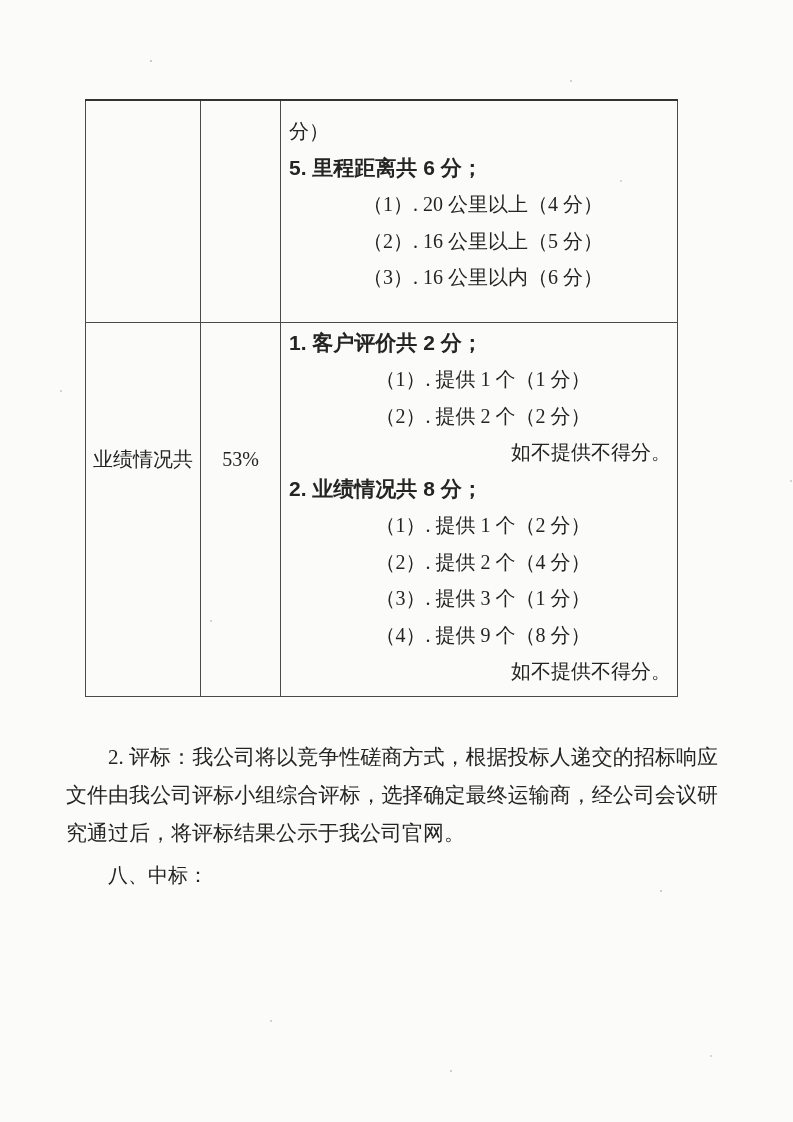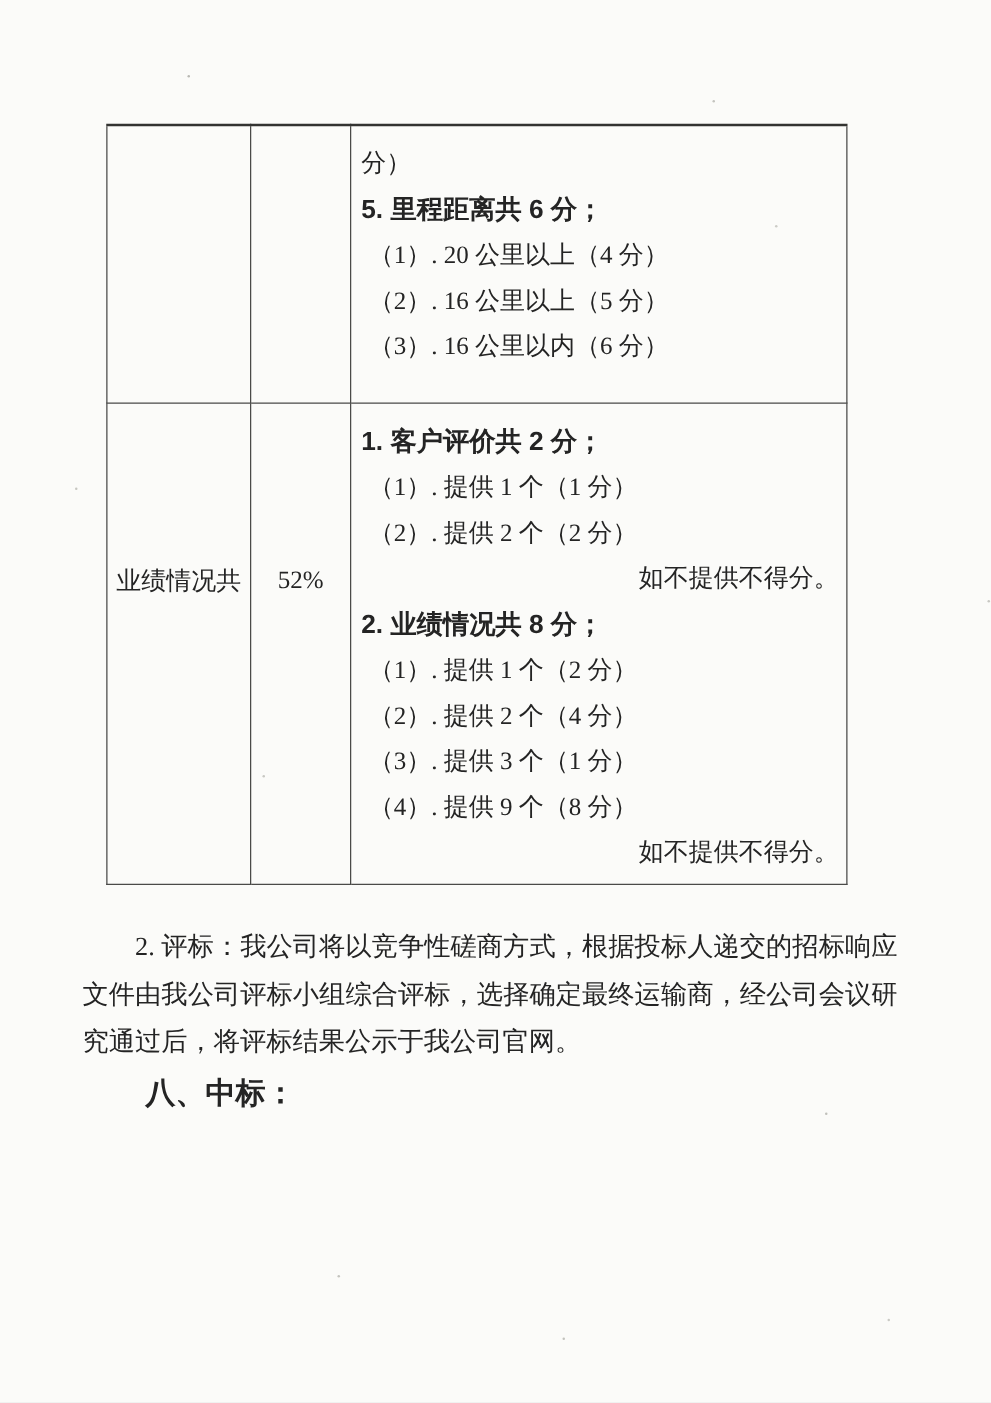--- a/index.html
+++ b/index.html
@@ -35,44 +35,44 @@
     table-layout: fixed;
   }
   table.score-table, .score-table td {
     border: 1px solid #4a4a48;
   }
   table.score-table { border-top: 2px solid #333331; }
   .score-table td { padding: 0; vertical-align: top; font-size: 20px; }
   td.c1, td.c2 { text-align: center; vertical-align: middle; }
   td.c1 .shift, td.c2 .shift { position: relative; top: -50px; }
   td.c3.r1 { padding: 12px 6px 6px 0; }
-  td.c3.r2 { padding: 13px 6px 6px 0; }
+  td.c3.r2 { padding: 2px 6px 6px 0; }
   .ln { line-height: 36.5px; padding-left: 8px; white-space: nowrap; }
-  .ln.i1 { padding-left: 14px; }
+  .ln.i1 { padding-left: 14px; text-align: center; }
   .ln.i2 { padding-left: 66px; text-align: right; }
   .ln.b {
     font-weight: 700;
     font-family: "Liberation Sans", "DejaVu Sans", sans-serif;
     font-size: 21px;
   }
   
   .textblock {
     position: absolute;
     left: 66px; top: 738px;
     width: 652px;
     font-size: 21px;
     line-height: 38px;
     text-align: justify;
   }
   .textblock p { margin: 0; }
   .para.indent { text-indent: 2em; }
   .heading {
-    font-weight: 700;
+    font-weight: 400;
     font-family: "Liberation Sans", "DejaVu Sans", sans-serif;
-    font-size: 24px;
+    font-size: 20px;
     text-indent: 2.1em;
     text-align: left;
   }
   .heading.h1 { margin-top: 4px; }
 </style>
 </head>
 <body>
 
 <div class="page">
   <div class="speckles"></div>
@@ -97,21 +97,21 @@
           <div class="ln i1">（1）. 20 公里以上（4 分）</div>
           <div class="ln i1">（2）. 16 公里以上（5 分）</div>
           <div class="ln i1">（3）. 16 公里以内（6 分）</div>
         </td>
       </tr>
       <tr style="height:373px">
         <td class="c1" style="height:373px">
           <div class="shift">业绩情况共</div>
         </td>
         <td class="c2">
-          <div class="shift">52%</div>
+          <div class="shift">53%</div>
         </td>
         <td class="c3 r2">
           <div class="ln b">1. 客户评价共 2 分；</div>
           <div class="ln i1">（1）. 提供 1 个（1 分）</div>
           <div class="ln i1">（2）. 提供 2 个（2 分）</div>
           <div class="ln i2">如不提供不得分。</div>
           <div class="ln b">2. 业绩情况共 8 分；</div>
           <div class="ln i1">（1）. 提供 1 个（2 分）</div>
           <div class="ln i1">（2）. 提供 2 个（4 分）</div>
           <div class="ln i1">（3）. 提供 3 个（1 分）</div>

